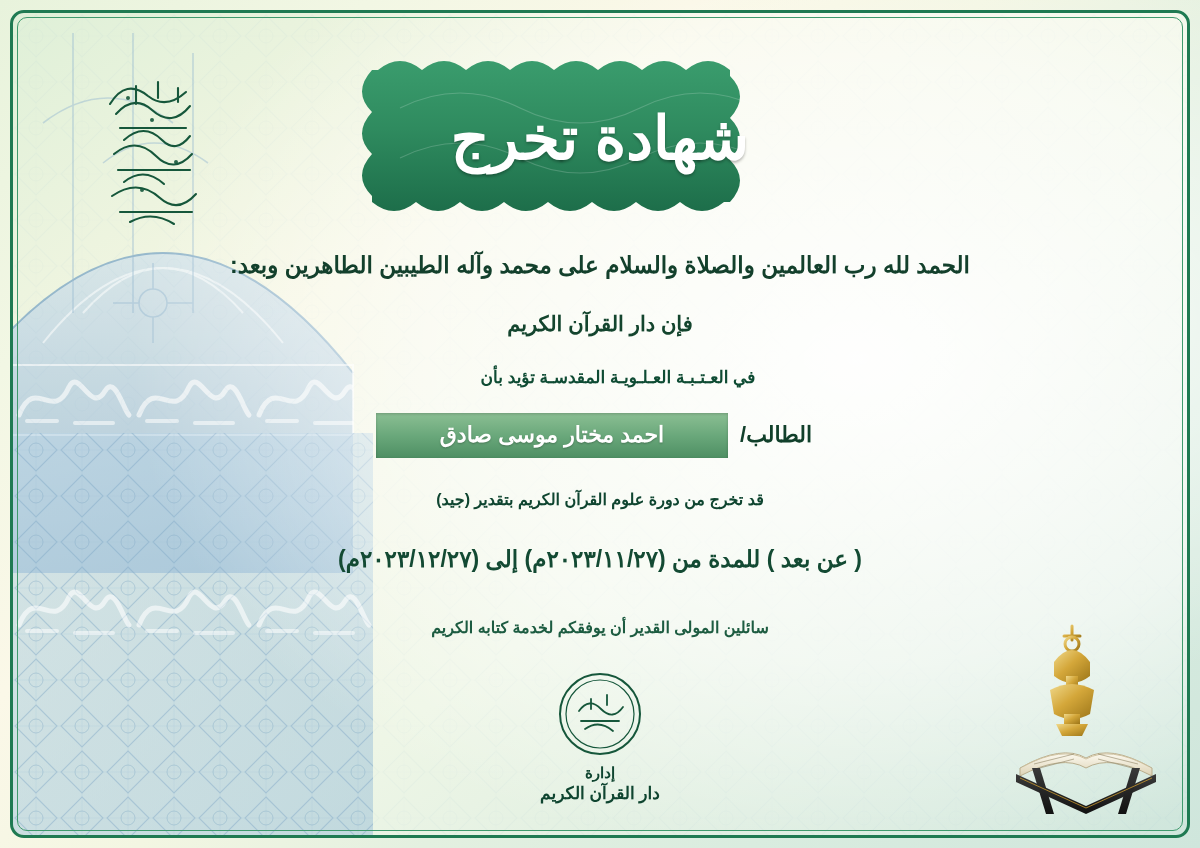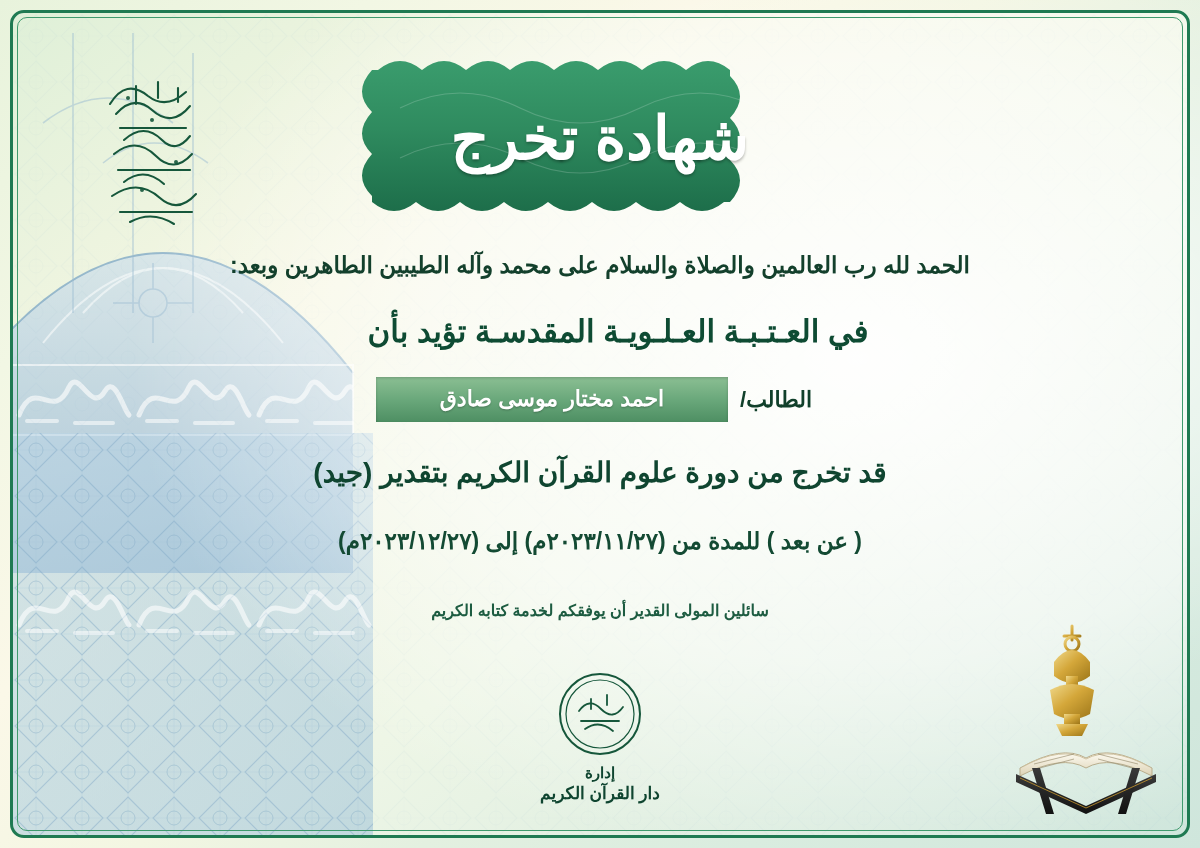--- a/index.html
+++ b/index.html
@@ -87,21 +87,21 @@
     color: #13402c;
     margin-top: 12px;
   }
   .l2 {
     font-size: 21px;
     font-weight: bold;
     color: #14452e;
     margin-top: 25px;
   }
   .l3 {
-    font-size: 31px;
+    font-size: 17px;
     font-weight: bold;
     color: #0e4b33;
     margin-top: 26px;
     letter-spacing: 1px;
     margin-left: 36px;
   }
   .student-row {
     margin-top: 22px;
     display: flex;
     align-items: center;
@@ -122,21 +122,21 @@
     box-shadow: 0 1px 3px rgba(0,0,0,0.2) inset;
   }
   .student-name {
     font-size: 22px;
     font-weight: bold;
     color: #ffffff;
     text-shadow: 0 1px 2px rgba(0,0,0,0.25);
     white-space: nowrap;
   }
   .l5 {
-    font-size: 28px;
+    font-size: 16px;
     font-weight: bold;
     color: #0f4530;
     margin-top: 30px;
   }
   .l6 {
     font-size: 23px;
     font-weight: bold;
     color: #134a33;
     margin-top: 30px;
     direction: rtl;
@@ -323,20 +323,21 @@
       <g opacity="0.18" stroke="#ffffff" stroke-width="1.2" fill="none">
         <path d="M70 60 Q130 30 190 60 Q250 90 310 60 Q370 30 430 60"></path>
         <path d="M70 110 Q130 80 190 110 Q250 140 310 110 Q370 80 430 110"></path>
       </g>
     </svg>
     <div class="title-text">شهادة تخرج</div>
   </div>
 
   <div class="body-wrap">
     <div class="line l1">الحمد لله رب العالمين والصلاة والسلام على محمد وآله الطيبين الطاهرين وبعد:</div>
+    <div class="line l2">فإن دار القرآن الكريم</div>
     <div class="line l3">في العـتـبـة العـلـويـة المقدسـة تؤيد بأن</div>
 
     <div class="student-row">
       <span class="student-label">الطالب/</span>
       <span class="student-name-box">
         <span class="student-name">احمد مختار موسى صادق</span>
       </span>
     </div>
 
     <div class="line l5">قد تخرج من دورة علوم القرآن الكريم بتقدير (جيد)</div>

